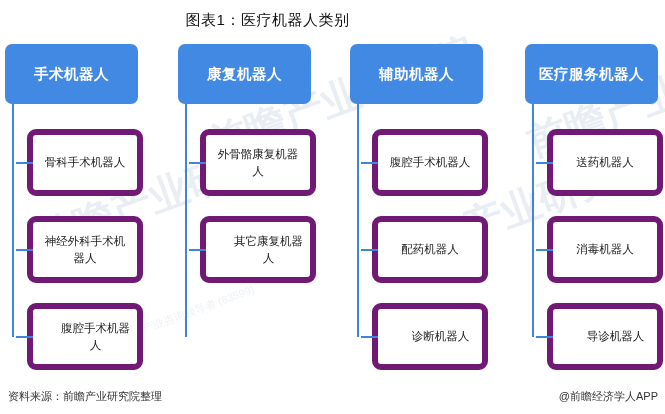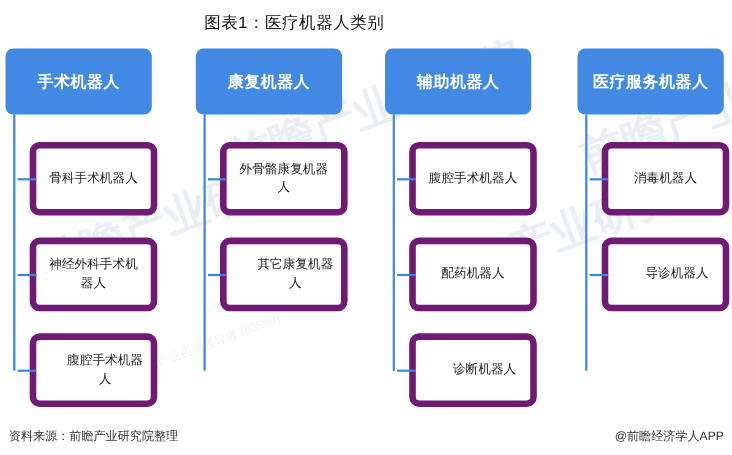--- a/index.html
+++ b/index.html
@@ -207,20 +207,21 @@
     <div class="item">腹腔手术机器人</div>
     <div class="item">配药机器人</div>
     <div class="item">诊断机器人</div>
   </div>
 
   <div class="column col-3">
     <div class="cat-header">医疗服务机器人</div>
   </div>
   <div class="spine" style="left:532px;"></div>
   <div class="items" style="left:547px;">
+    <div class="item">送药机器人</div>
     <div class="item">消毒机器人</div>
     <div class="item">导诊机器人</div>
   </div>
 
 </div>
 
 <div class="footer">
   <div class="footer-source">资料来源：前瞻产业研究院整理</div>
   <div class="footer-brand">@前瞻经济学人APP</div>
 </div>

